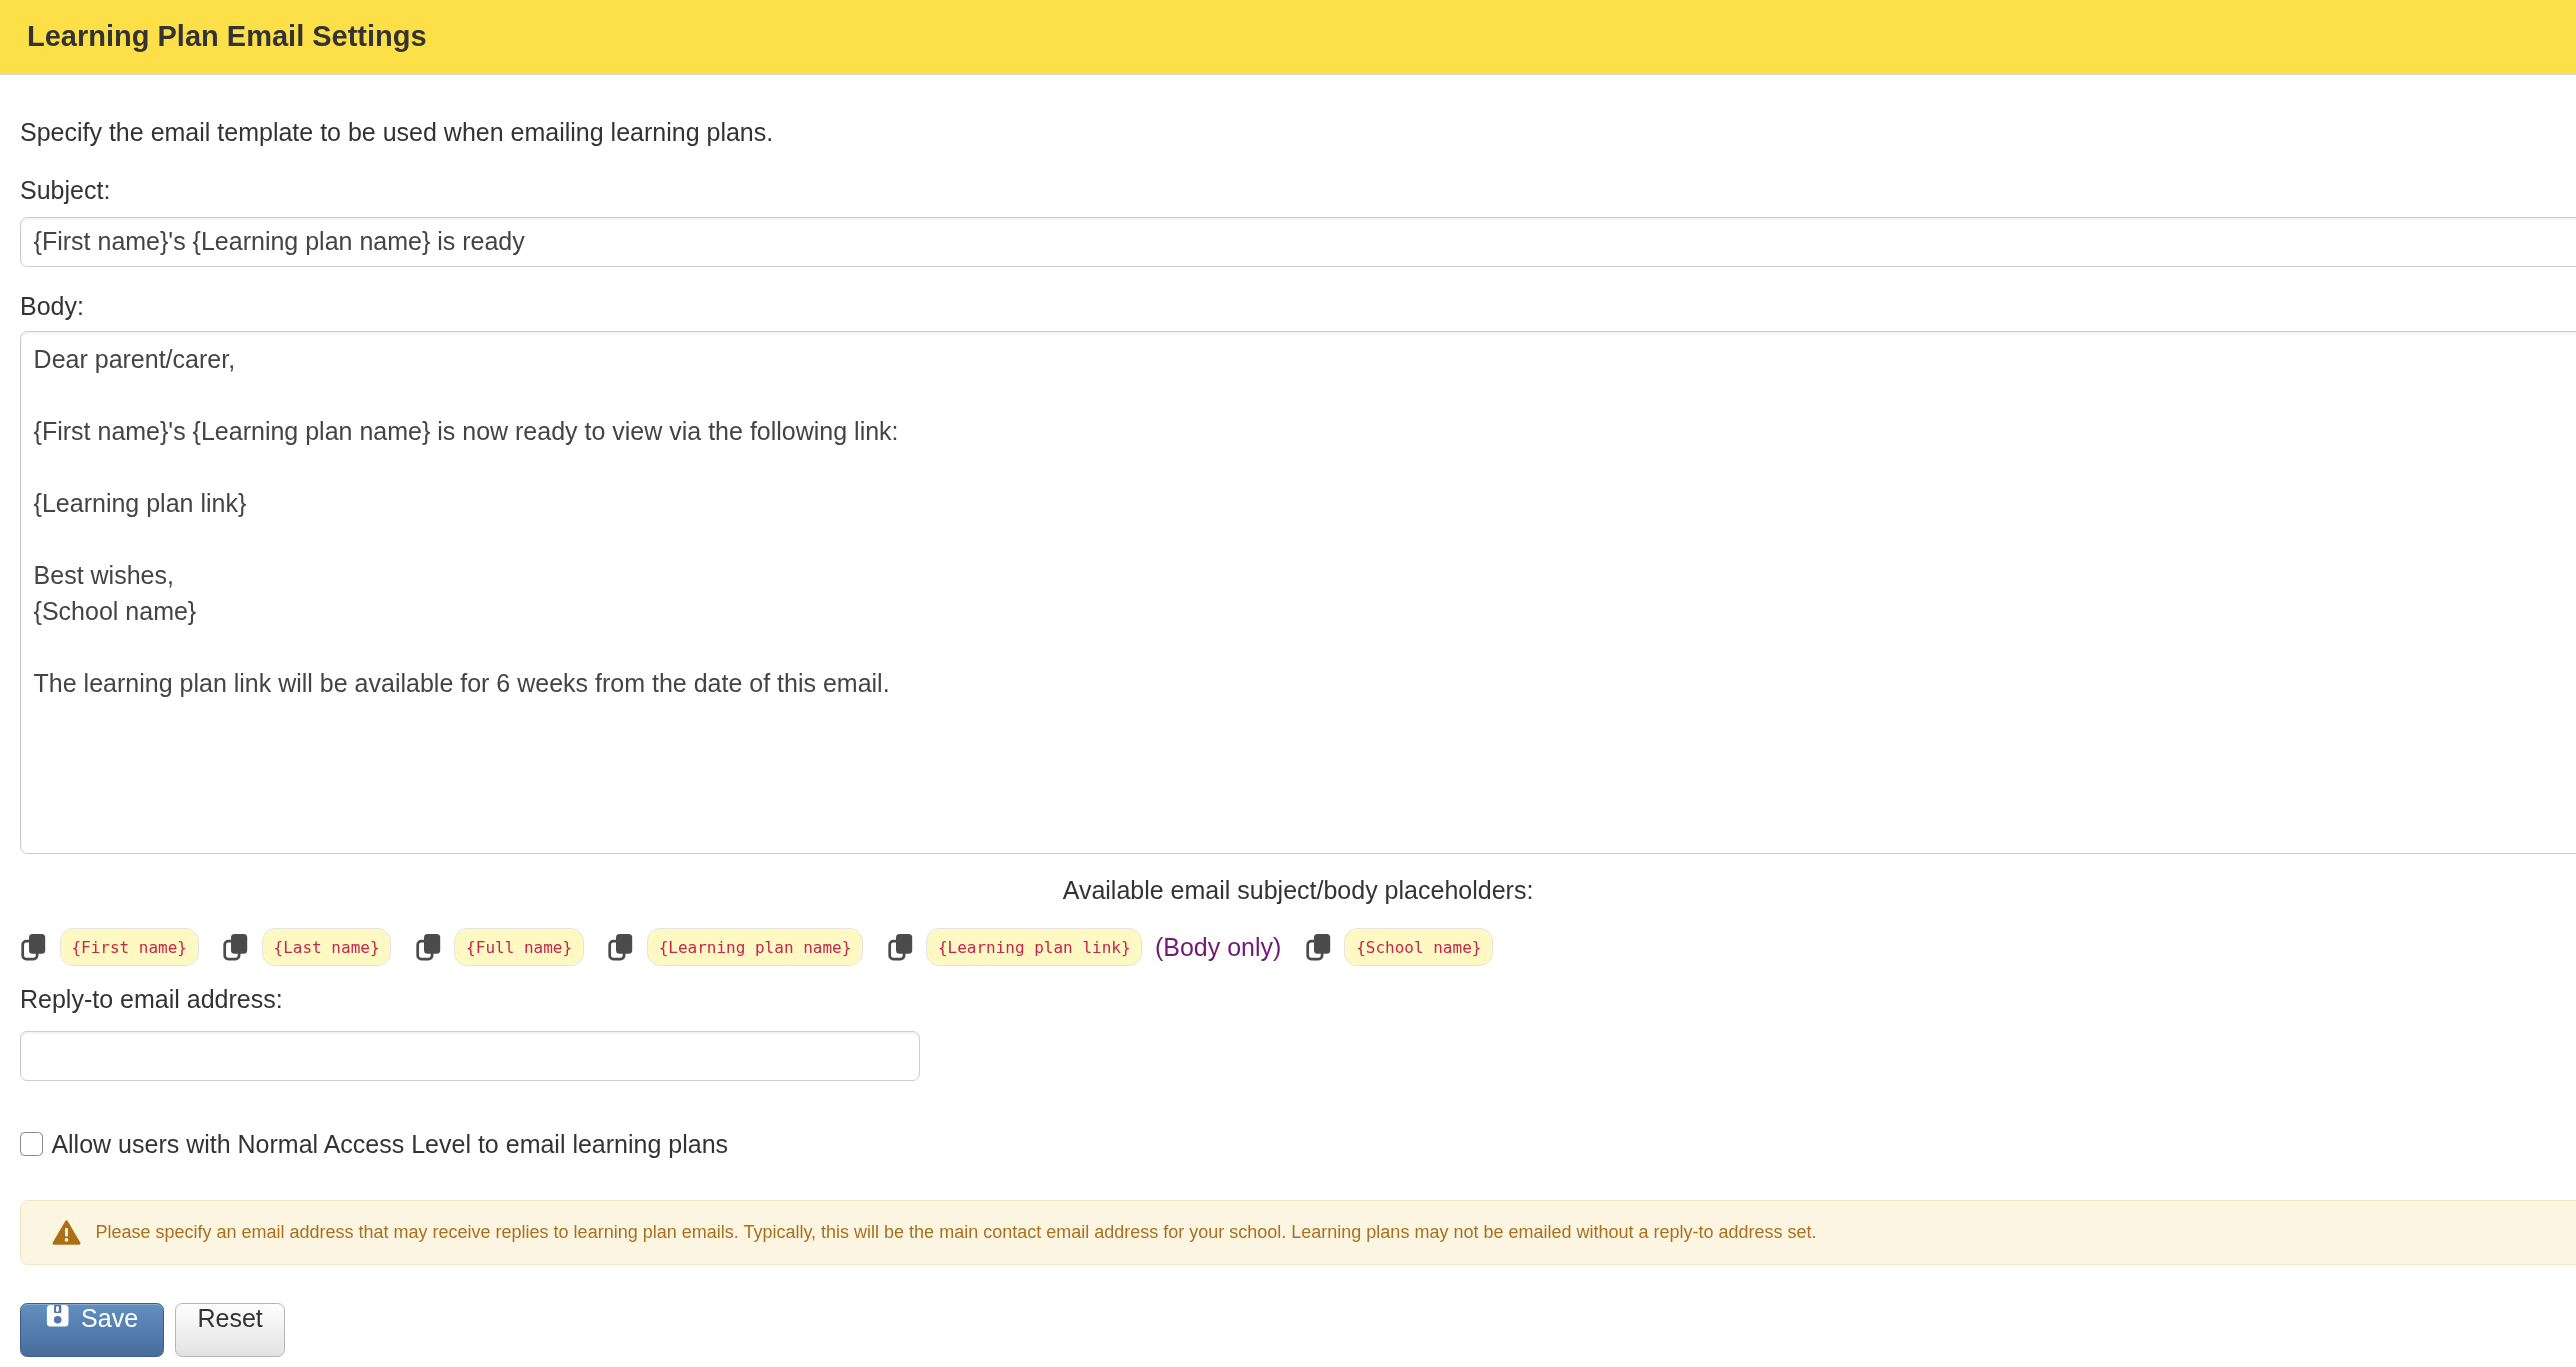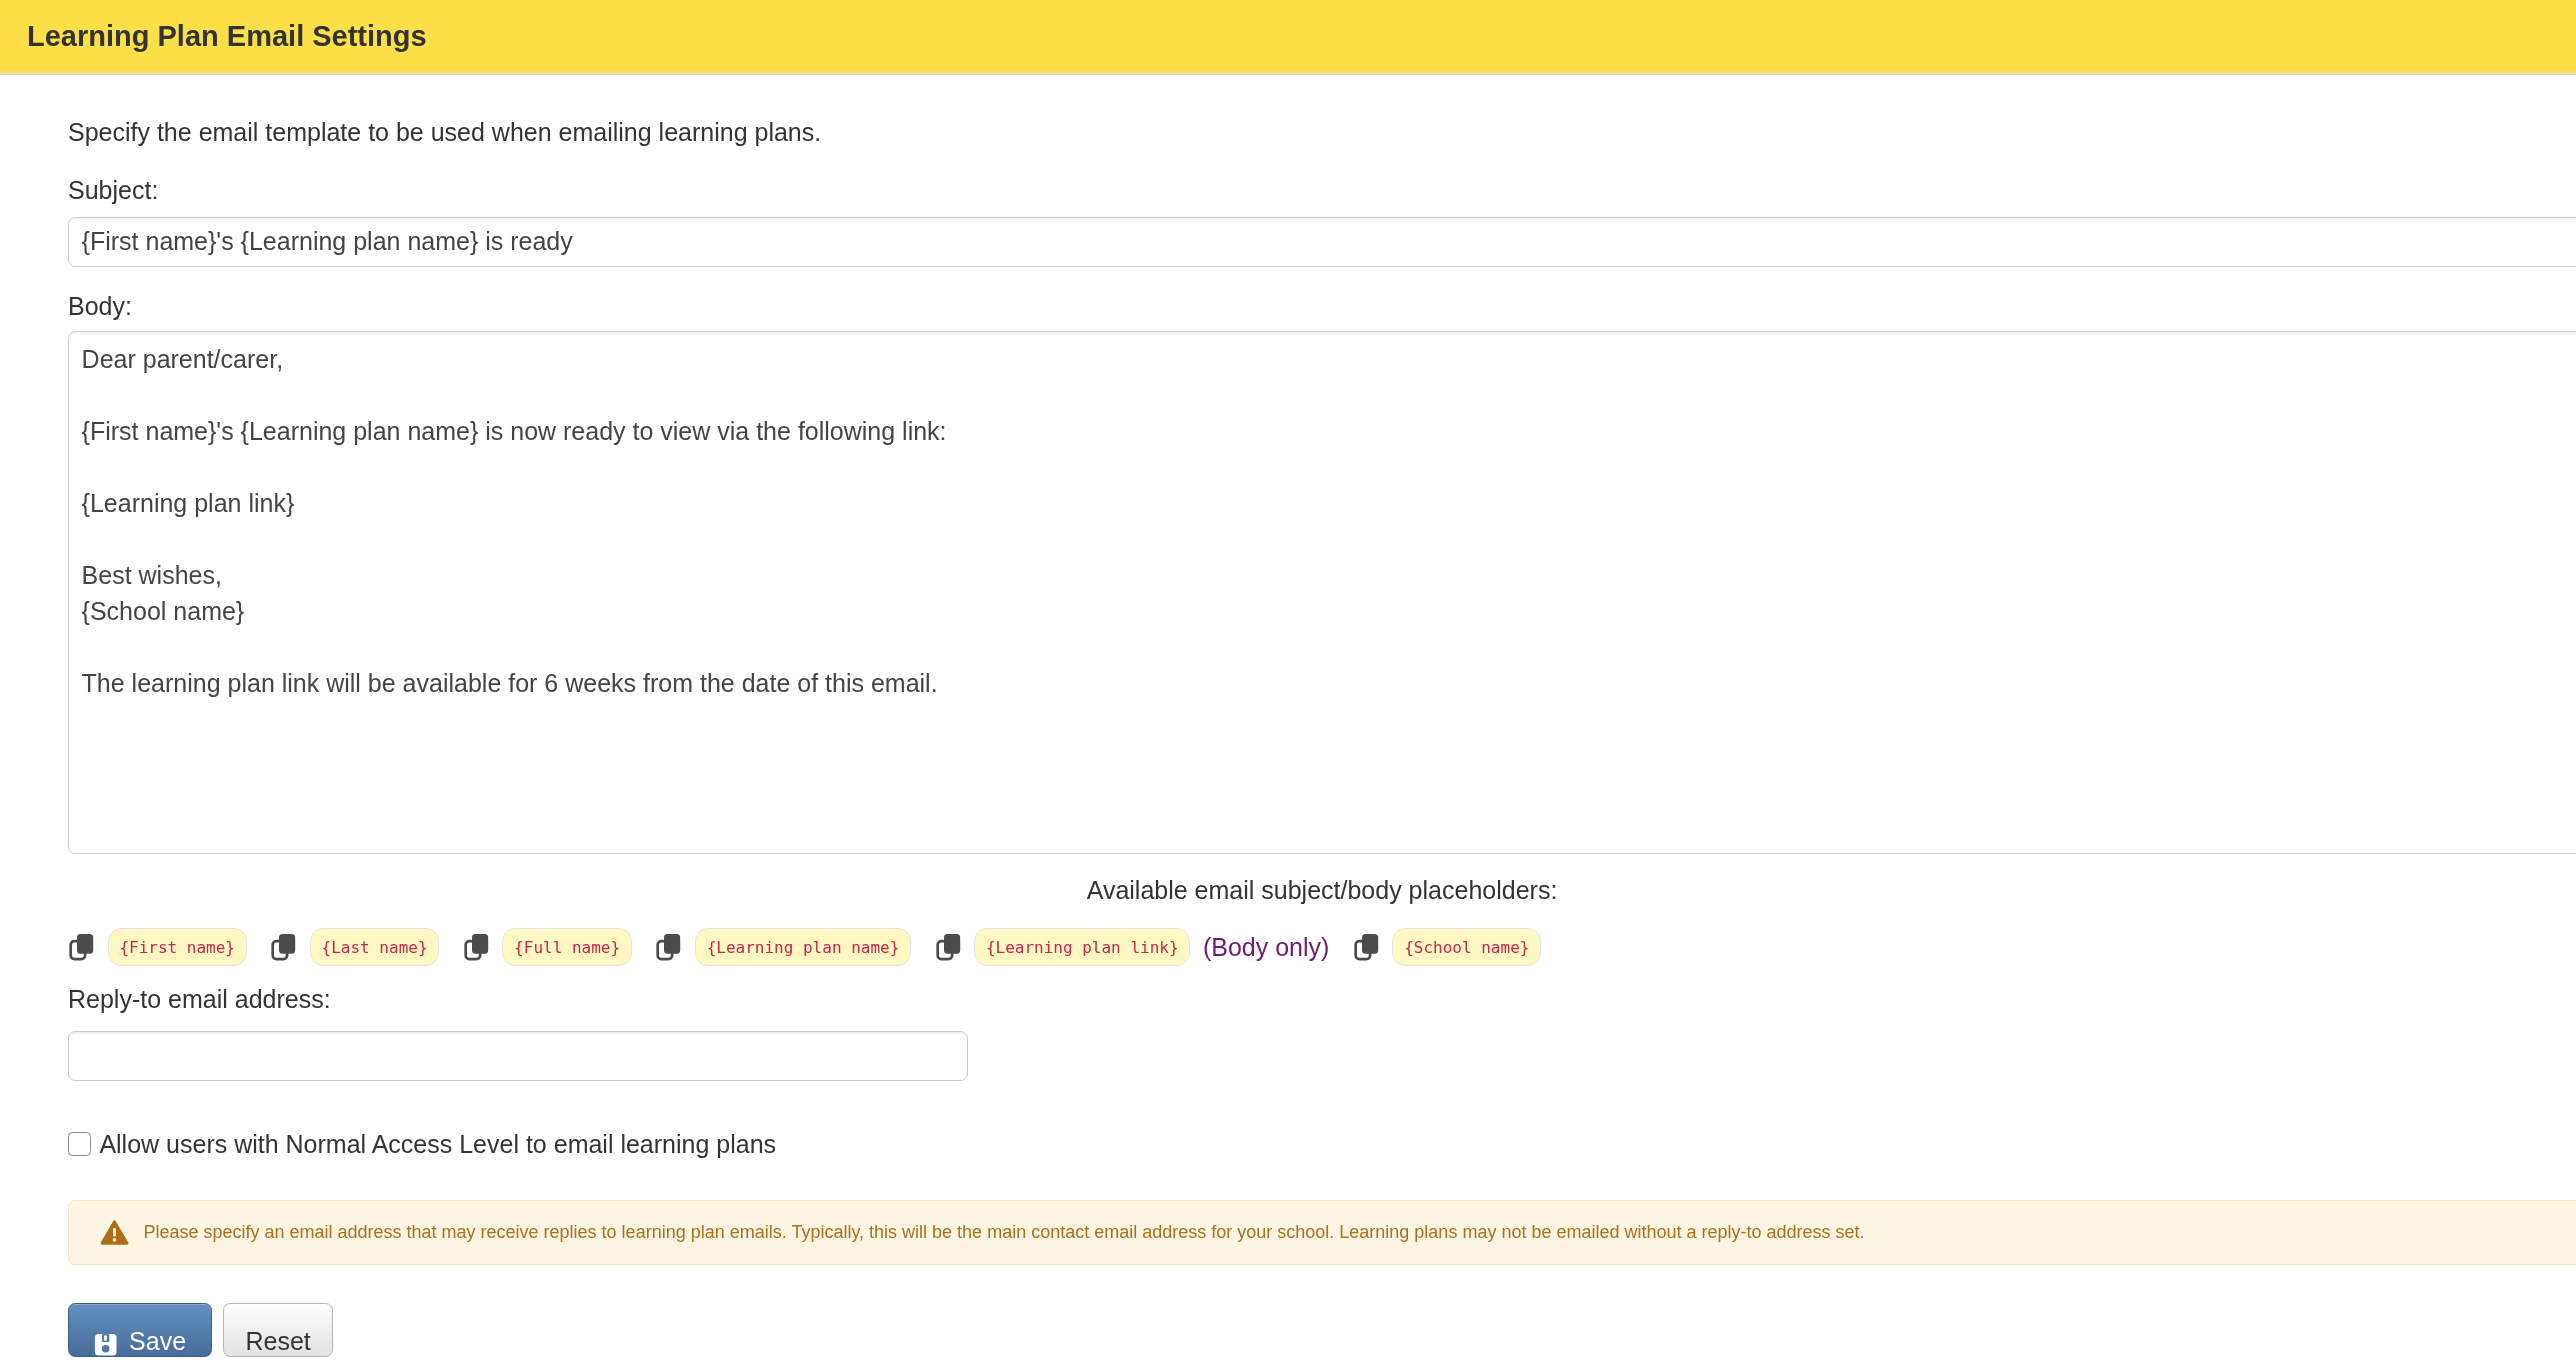--- a/index.html
+++ b/index.html
@@ -13,21 +13,21 @@
   .header {
     height: 75px;
     background: #fde047;
     border-bottom: 2.7px solid #d9d9d9;
     display: flex; align-items: center;
     padding-left: 27px;
   }
   .header h1 {
     font-size: 29px; font-weight: bold; color: #333333; line-height: 1;
   }
-  .content { padding-left: 20px; margin-left: 48px; }
+  .content { padding-left: 20px; }
   .intro { margin-top: 39px; }
   .field-label { margin-top: 21.6px; }
   .text-input {
     display: block;
     margin-top: 9px;
     height: 50px;
     width: calc(100% + 10.8px);
     border: 1.8px solid #cccccc;
     border-radius: 7.2px;
     padding: 0 12.6px;
@@ -107,21 +107,21 @@
   .warning-text { font-size: 18px; color: #a9701e; white-space: nowrap; }
   .buttons-row {
     margin-top: 38px;
     display: flex; align-items: center; gap: 10.8px;
   }
   .btn {
     height: 54px;
     border-radius: 7.2px;
     font-family: "Liberation Sans", "DejaVu Sans", sans-serif;
     font-size: 25px;
-    display: inline-flex; align-items: flex-end; justify-content: center;
+    display: inline-flex; align-items: flex-start; justify-content: center;
     cursor: pointer;
   }
   .btn-save {
     background: linear-gradient(180deg, #6190bf 0%, #486c9c 100%);
     border: 1.8px solid #3c5f8a;
     color: #ffffff;
     padding: 0 25px;
     gap: 11.7px;
     box-shadow: inset 0 0.9px 0 rgba(255,255,255,0.25);
   }

